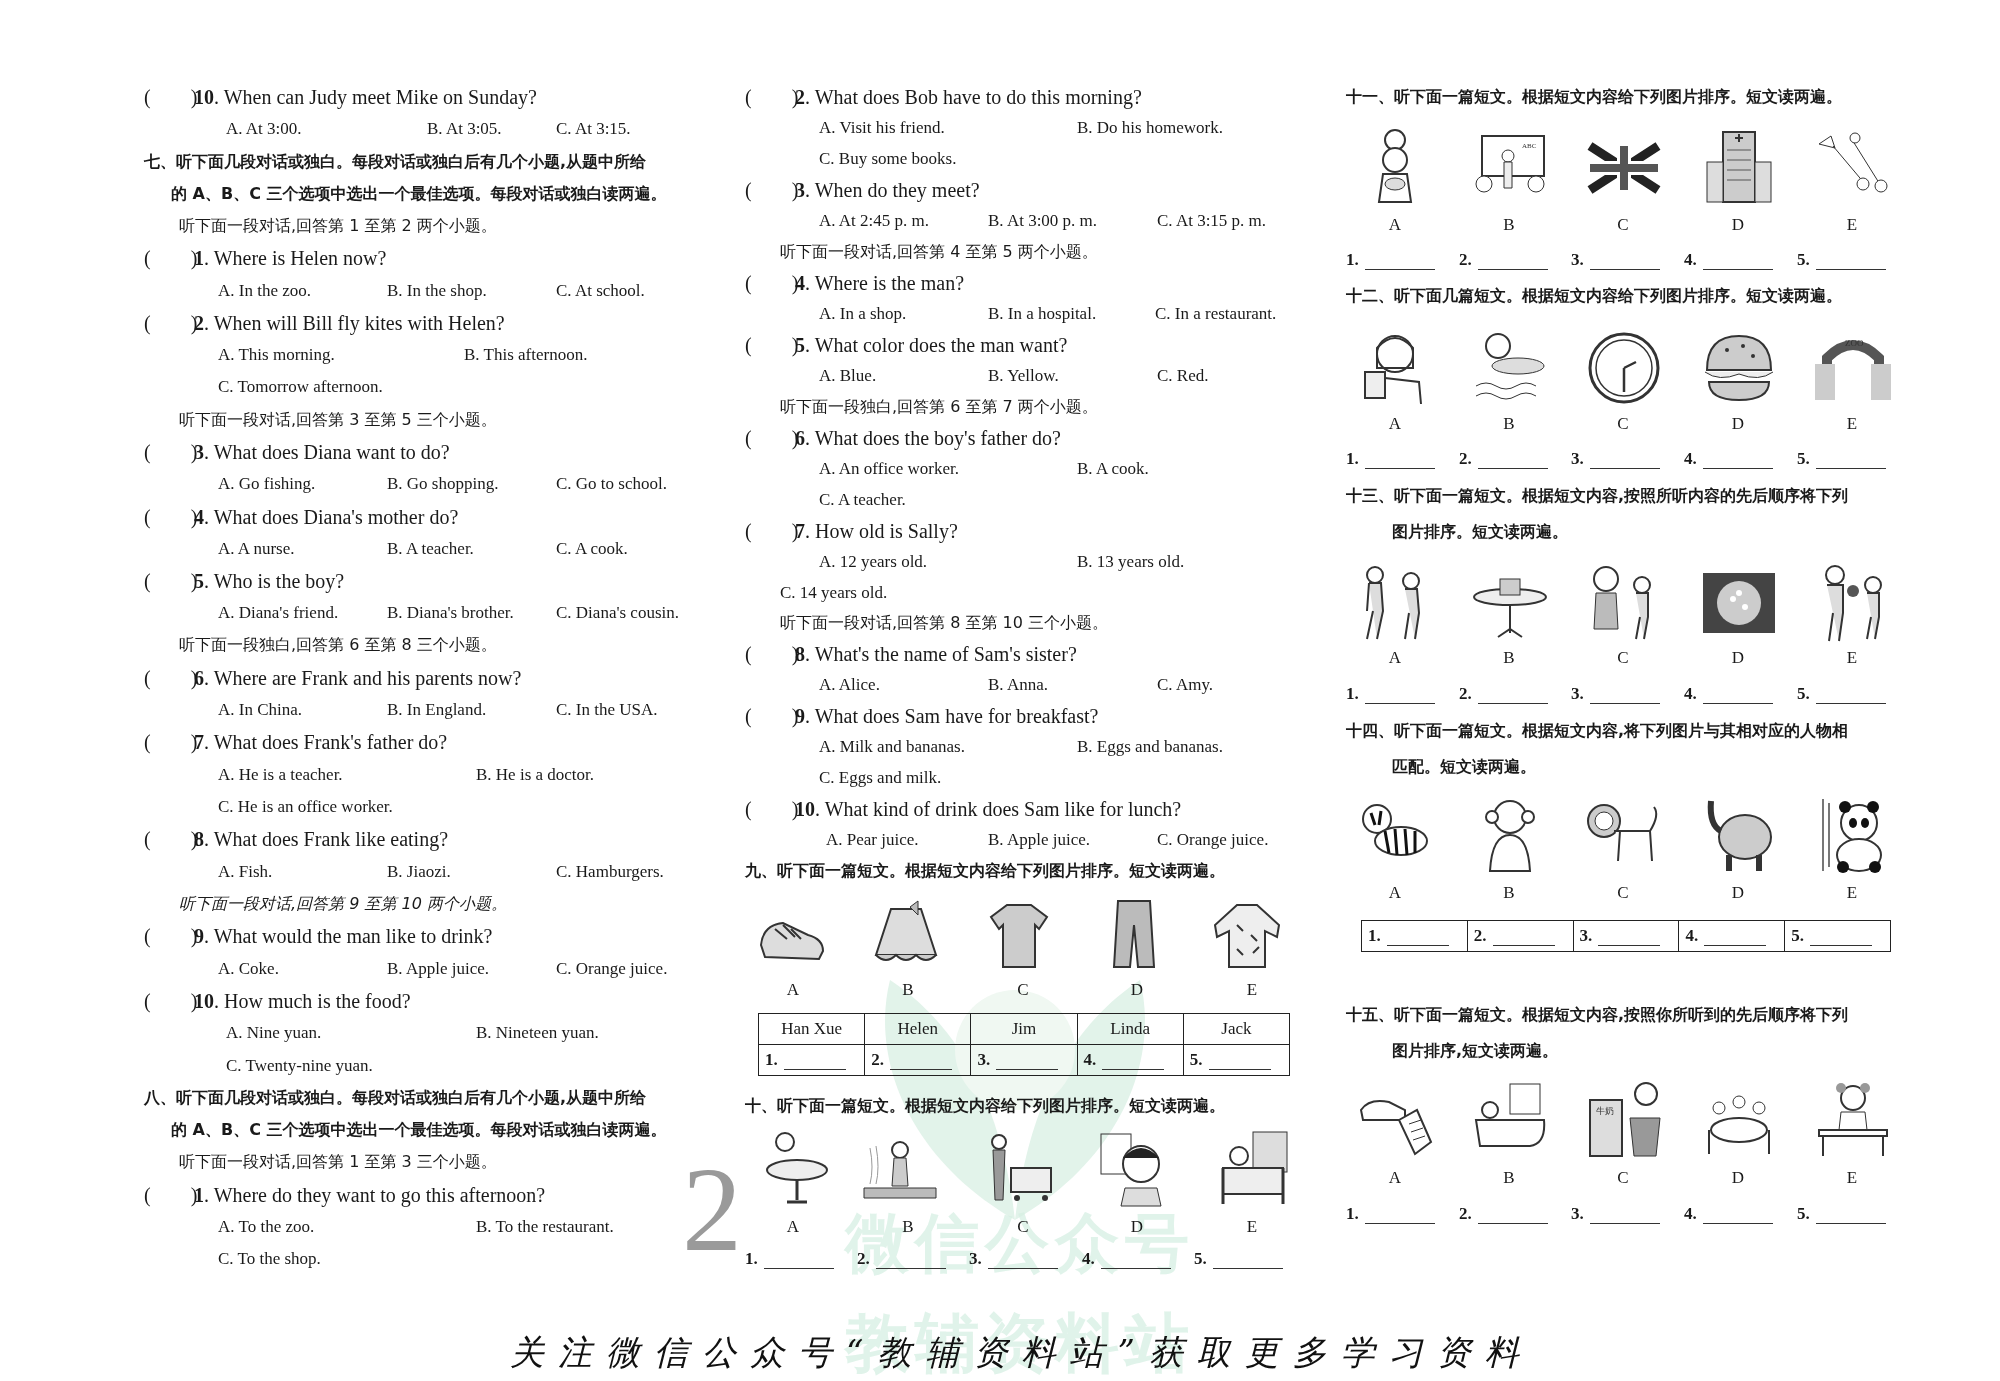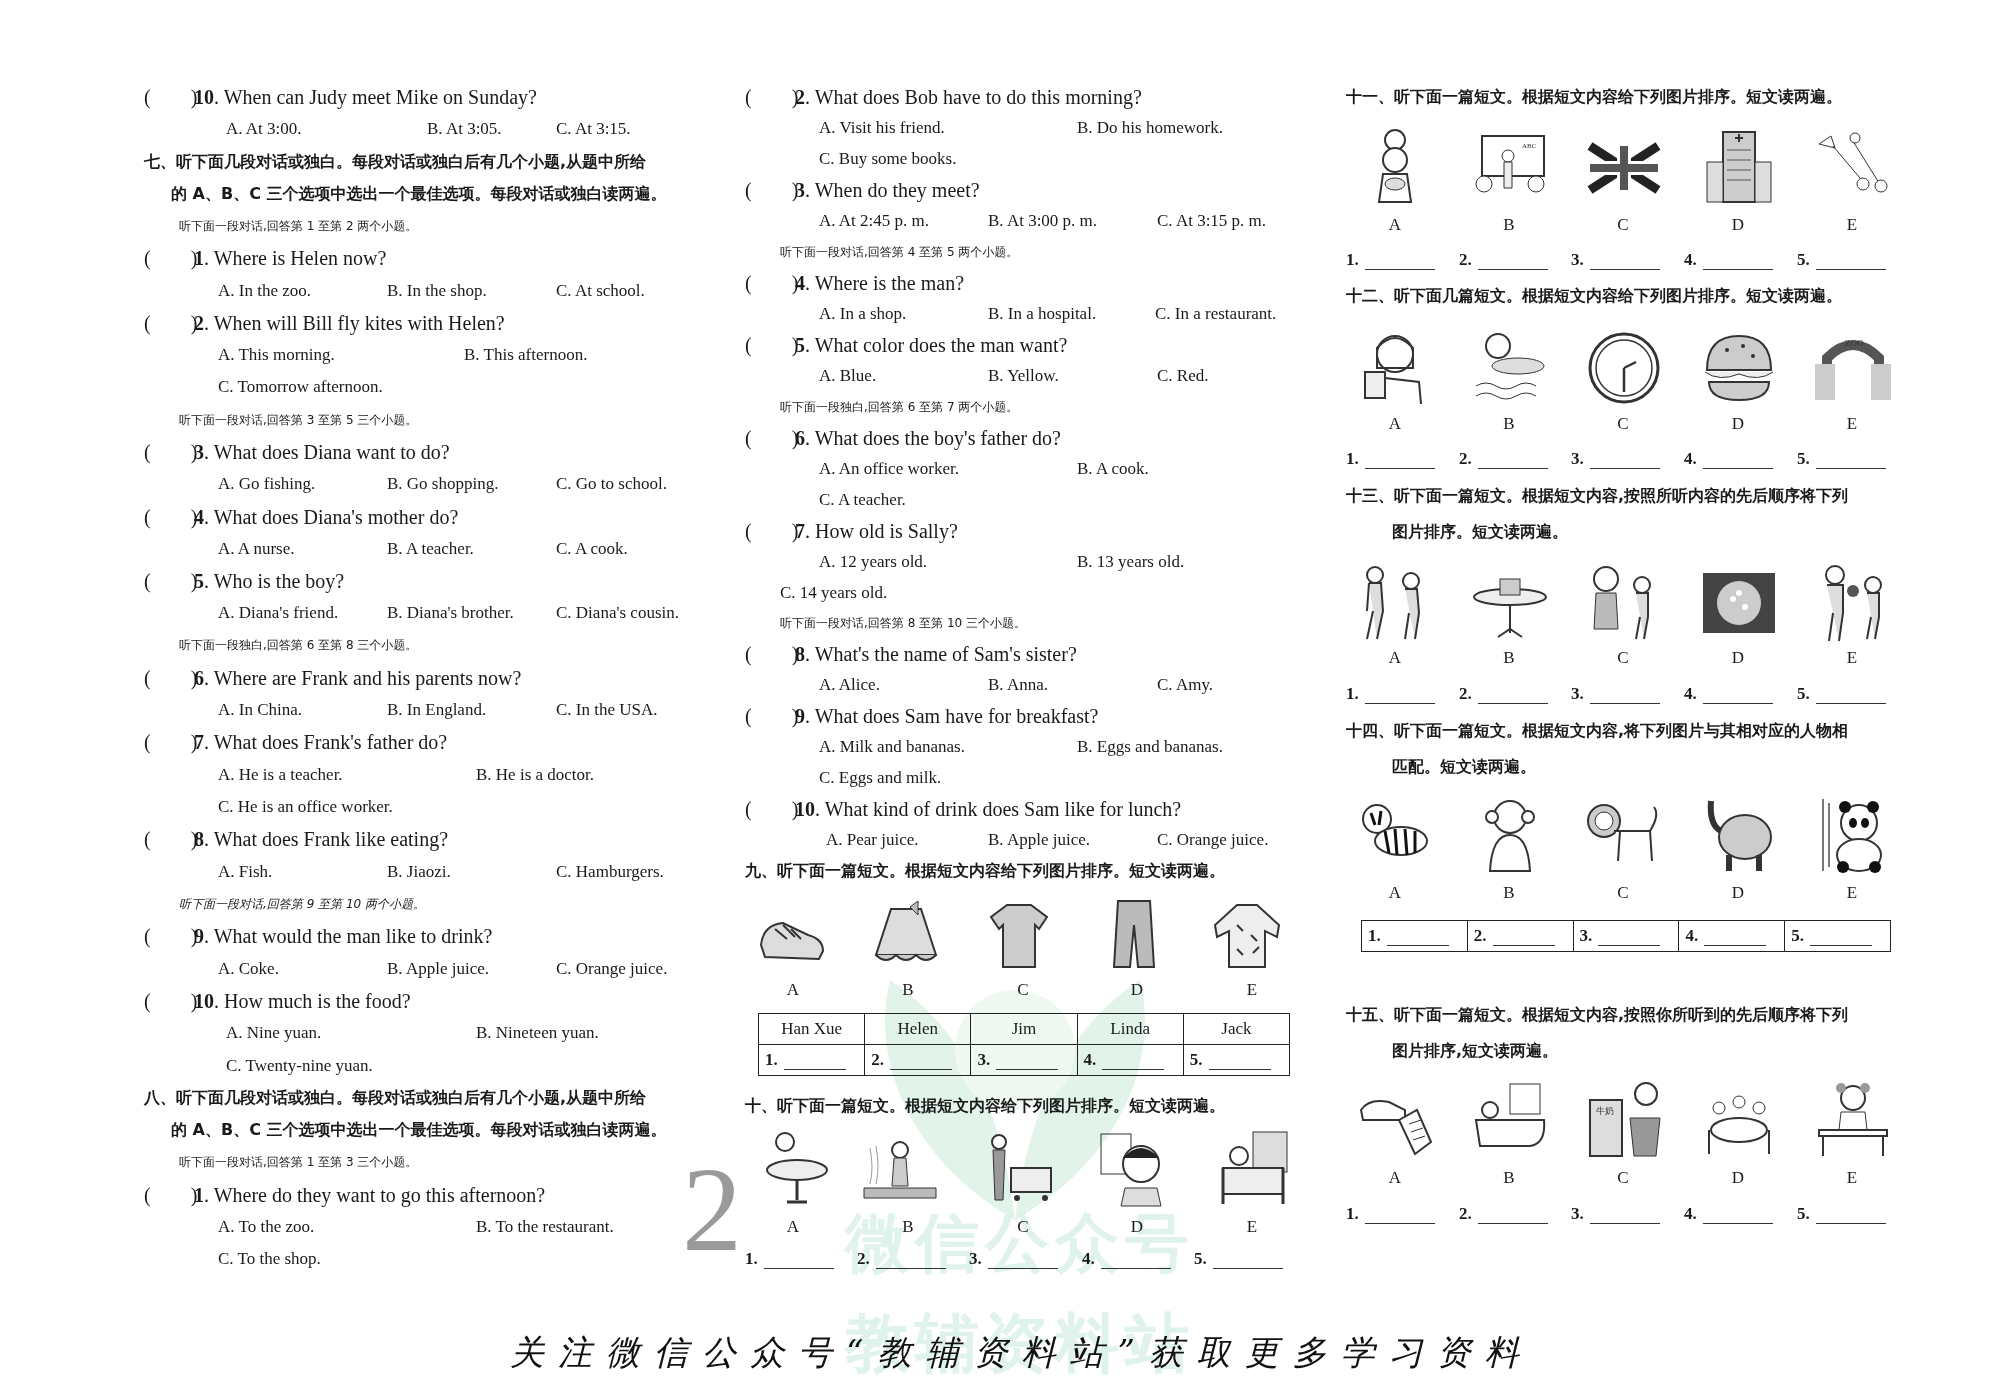--- a/index.html
+++ b/index.html
@@ -3,21 +3,21 @@
 <meta charset="utf-8">
 <style>
   html,body{margin:0;padding:0;background:#fff;}
   body{width:2000px;height:1381px;position:relative;overflow:hidden;
     font-family:"Liberation Serif","DejaVu Serif",serif;color:#1a1a1a;}
   .abs{position:absolute;}
   .line{position:absolute;font-size:20px;white-space:nowrap;line-height:22px;}
   .q .paren{display:inline-block;width:50px;}
   .q .num{font-weight:bold;}
   .opt{position:absolute;font-size:17px;white-space:nowrap;line-height:22px;}
-  .cn{font-family:"DejaVu Sans",sans-serif;font-size:12px;}
+  .cn{font-family:"DejaVu Sans",sans-serif;font-size:16px;}
   .sec{font-family:"DejaVu Sans",sans-serif;font-size:16px;font-weight:bold;position:absolute;white-space:nowrap;line-height:22px;}
   .pic{position:absolute;width:80px;height:80px;display:flex;align-items:center;justify-content:center;}
   .pic svg{width:80px;height:80px;}
   .letter{position:absolute;font-size:17px;width:30px;text-align:center;}
   .blank{position:absolute;font-size:17px;font-weight:bold;white-space:nowrap;}
   .blank .u{display:inline-block;width:70px;border-bottom:1px solid #333;margin-left:6px;height:16px;vertical-align:bottom;}
   table.match{position:absolute;border-collapse:collapse;font-size:17px;}
   table.match td{border:1.5px solid #222;text-align:center;height:30px;padding:0 6px;}
   table.match td.ans{text-align:left;font-weight:bold;}
   table.match td.ans .u{display:inline-block;width:62px;border-bottom:1px solid #333;margin-left:6px;height:16px;vertical-align:bottom;}

